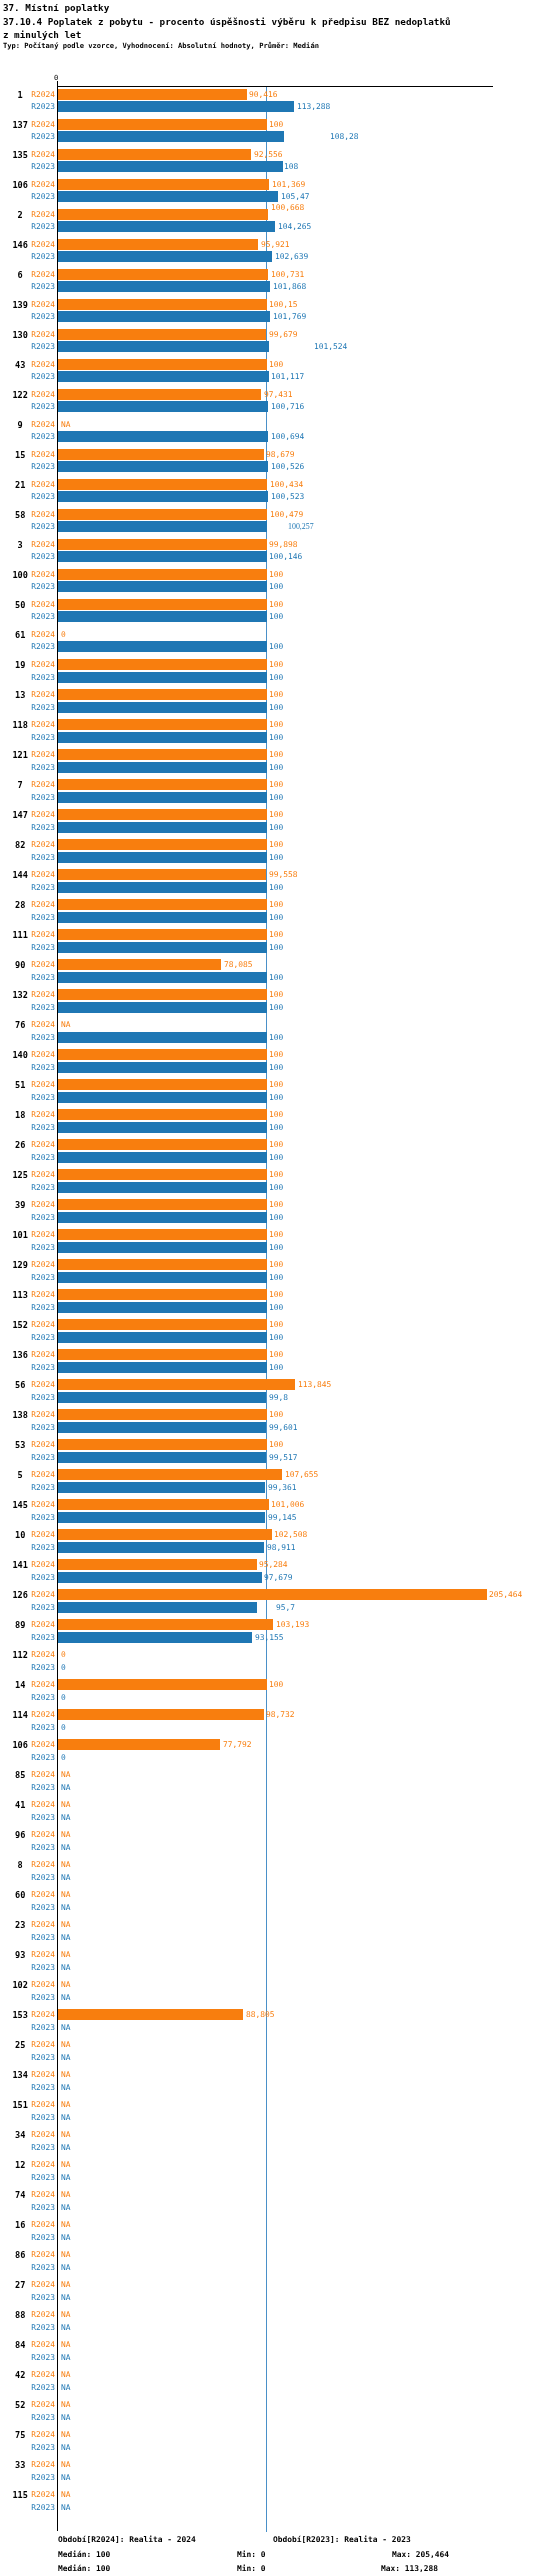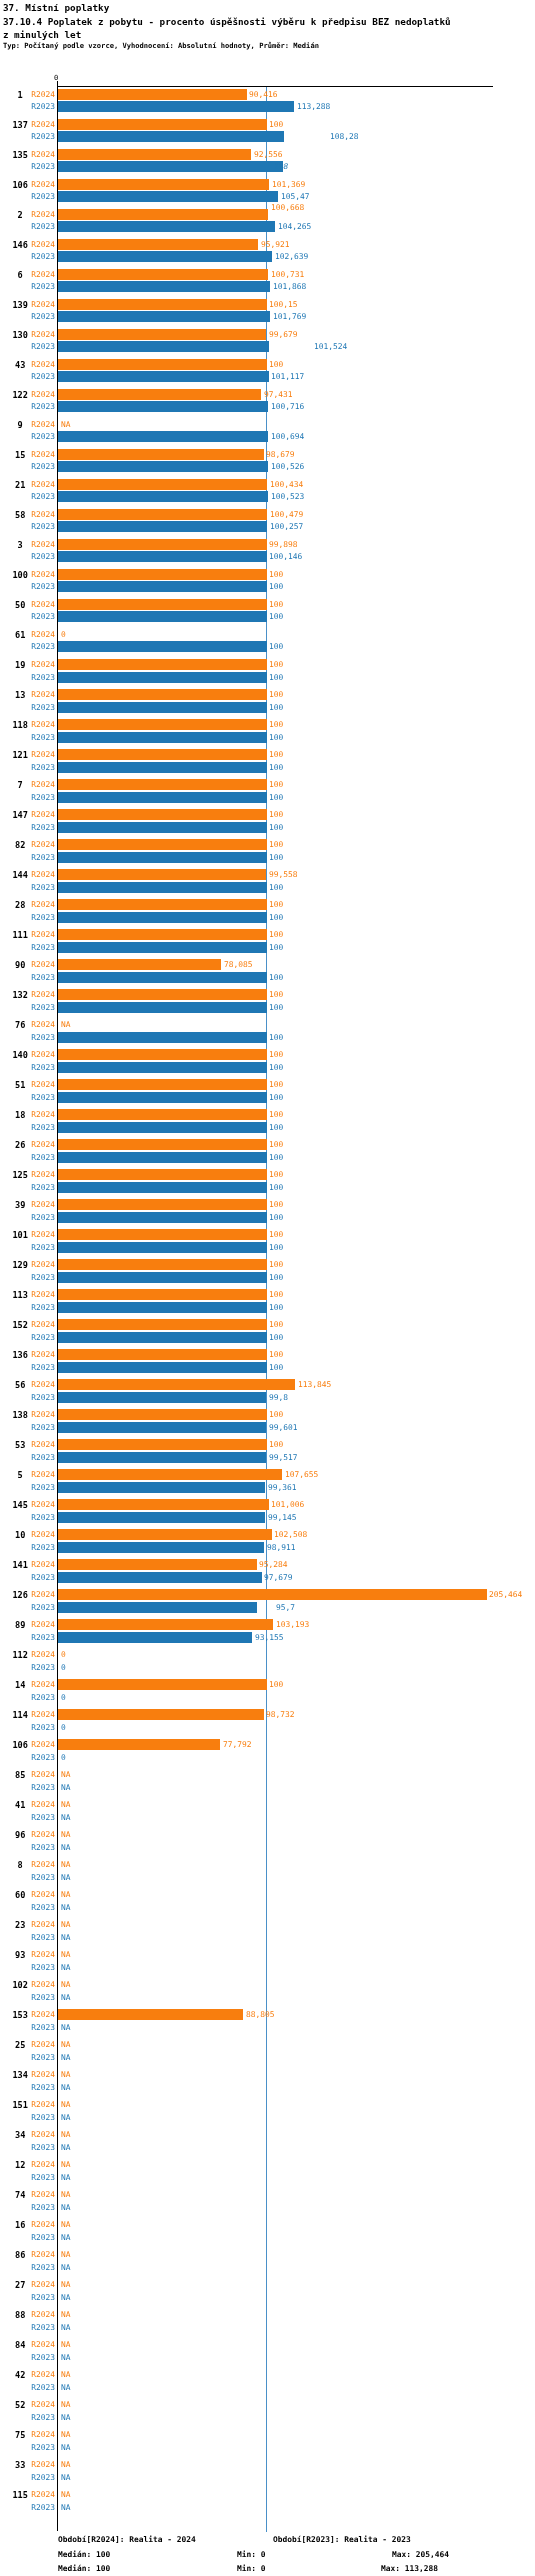--- a/index.html
+++ b/index.html
@@ -55,21 +55,21 @@
       <div class="val-label" style="left: 269px; top: 119px; color: rgb(248, 126, 14);">100</div>
       <div class="ser-label" style="top: 131px; color: rgb(31, 119, 180);">R2023</div>
       <div class="bar" style="left: 58px; top: 131px; width: 226px; background: rgb(31, 119, 180);"></div>
       <div class="val-label" style="left: 286px; top: 131px; color: rgb(31, 119, 180); margin-left: 44px;">108,28</div>
       <div class="row-num" style="top: 150px;">135</div>
       <div class="ser-label" style="top: 149px; color: rgb(248, 126, 14);">R2024</div>
       <div class="bar" style="left: 58px; top: 149px; width: 193px; background: rgb(248, 126, 14);"></div>
       <div class="val-label" style="left: 254px; top: 149px; color: rgb(248, 126, 14);">92,556</div>
       <div class="ser-label" style="top: 161px; color: rgb(31, 119, 180);">R2023</div>
       <div class="bar" style="left: 58px; top: 161px; width: 225px; background: rgb(31, 119, 180);"></div>
-      <div class="val-label" style="left: 274px; top: 161px; color: rgb(31, 119, 180); font-style: italic;">108</div>
+      <div class="val-label" style="left: 284px; top: 161px; color: rgb(31, 119, 180);">108</div>
       <div class="row-num" style="top: 180px;">106</div>
       <div class="ser-label" style="top: 179px; color: rgb(248, 126, 14);">R2024</div>
       <div class="bar" style="left: 58px; top: 179px; width: 211px; background: rgb(248, 126, 14);"></div>
       <div class="val-label" style="left: 272px; top: 179px; color: rgb(248, 126, 14);">101,369</div>
       <div class="ser-label" style="top: 191px; color: rgb(31, 119, 180);">R2023</div>
       <div class="bar" style="left: 58px; top: 191px; width: 220px; background: rgb(31, 119, 180);"></div>
       <div class="val-label" style="left: 281px; top: 191px; color: rgb(31, 119, 180);">105,47</div>
       <div class="row-num" style="top: 210px;">2</div>
       <div class="ser-label" style="top: 209px; color: rgb(248, 126, 14);">R2024</div>
       <div class="bar" style="left: 58px; top: 209px; width: 210px; background: rgb(248, 126, 14);"></div>
@@ -138,21 +138,21 @@
       <div class="val-label" style="left: 270px; top: 479px; color: rgb(248, 126, 14);">100,434</div>
       <div class="ser-label" style="top: 491px; color: rgb(31, 119, 180);">R2023</div>
       <div class="bar" style="left: 58px; top: 491px; width: 210px; background: rgb(31, 119, 180);"></div>
       <div class="val-label" style="left: 271px; top: 491px; color: rgb(31, 119, 180);">100,523</div>
       <div class="row-num" style="top: 510px;">58</div>
       <div class="ser-label" style="top: 509px; color: rgb(248, 126, 14);">R2024</div>
       <div class="bar" style="left: 58px; top: 509px; width: 209px; background: rgb(248, 126, 14);"></div>
       <div class="val-label" style="left: 270px; top: 509px; color: rgb(248, 126, 14);">100,479</div>
       <div class="ser-label" style="top: 521px; color: rgb(31, 119, 180);">R2023</div>
       <div class="bar" style="left: 58px; top: 521px; width: 209px; background: rgb(31, 119, 180);"></div>
-      <div class="val-label" style="left: 270px; top: 521px; color: rgb(31, 119, 180);">100,257</div>
+      <div class="val-label" style="left: 288px; top: 521px; color: rgb(31, 119, 180); font-family: Liberation Serif, serif;">100,257</div>
       <div class="row-num" style="top: 540px;">3</div>
       <div class="ser-label" style="top: 539px; color: rgb(248, 126, 14);">R2024</div>
       <div class="bar" style="left: 58px; top: 539px; width: 209px; background: rgb(248, 126, 14);"></div>
       <div class="val-label" style="left: 269px; top: 539px; color: rgb(248, 126, 14);">99,898</div>
       <div class="ser-label" style="top: 551px; color: rgb(31, 119, 180);">R2023</div>
       <div class="bar" style="left: 58px; top: 551px; width: 209px; background: rgb(31, 119, 180);"></div>
       <div class="val-label" style="left: 269px; top: 551px; color: rgb(31, 119, 180);">100,146</div>
       <div class="row-num" style="top: 570px;">100</div>
       <div class="ser-label" style="top: 569px; color: rgb(248, 126, 14);">R2024</div>
       <div class="bar" style="left: 58px; top: 569px; width: 209px; background: rgb(248, 126, 14);"></div>

